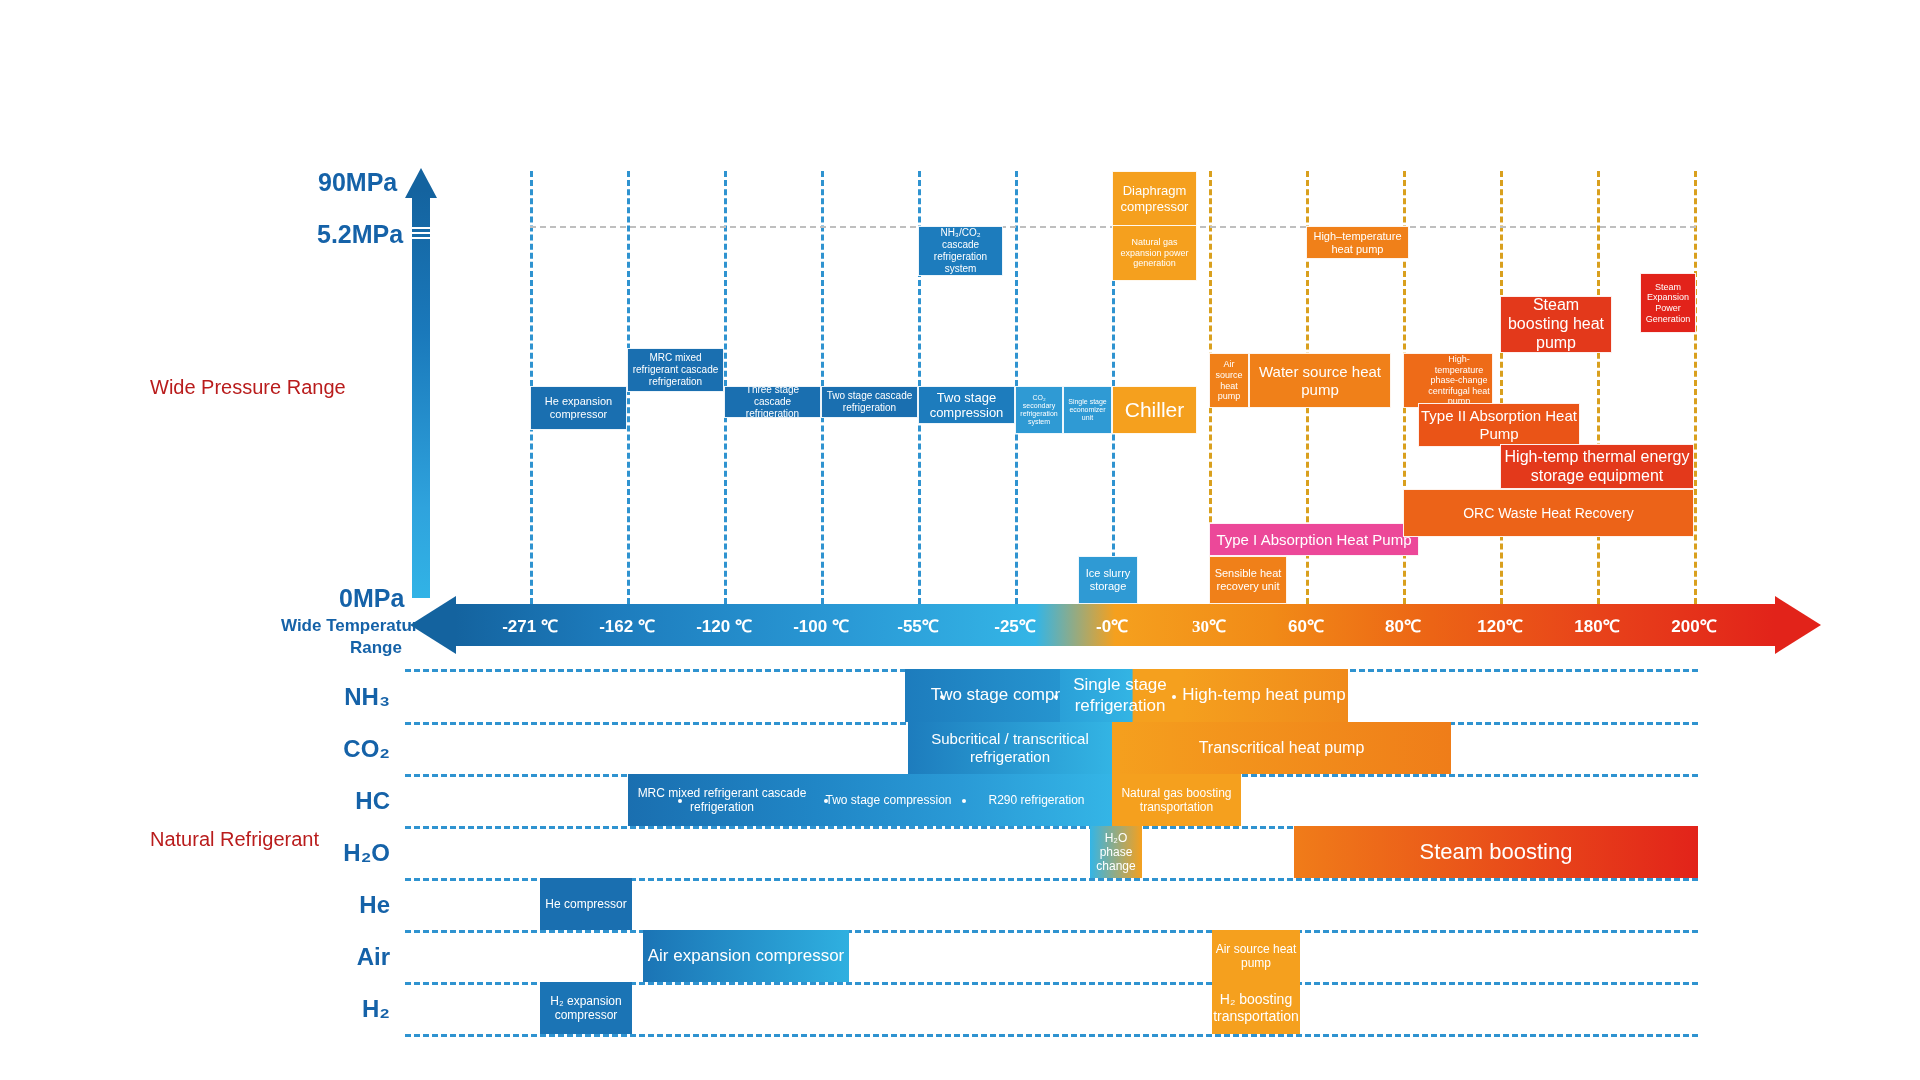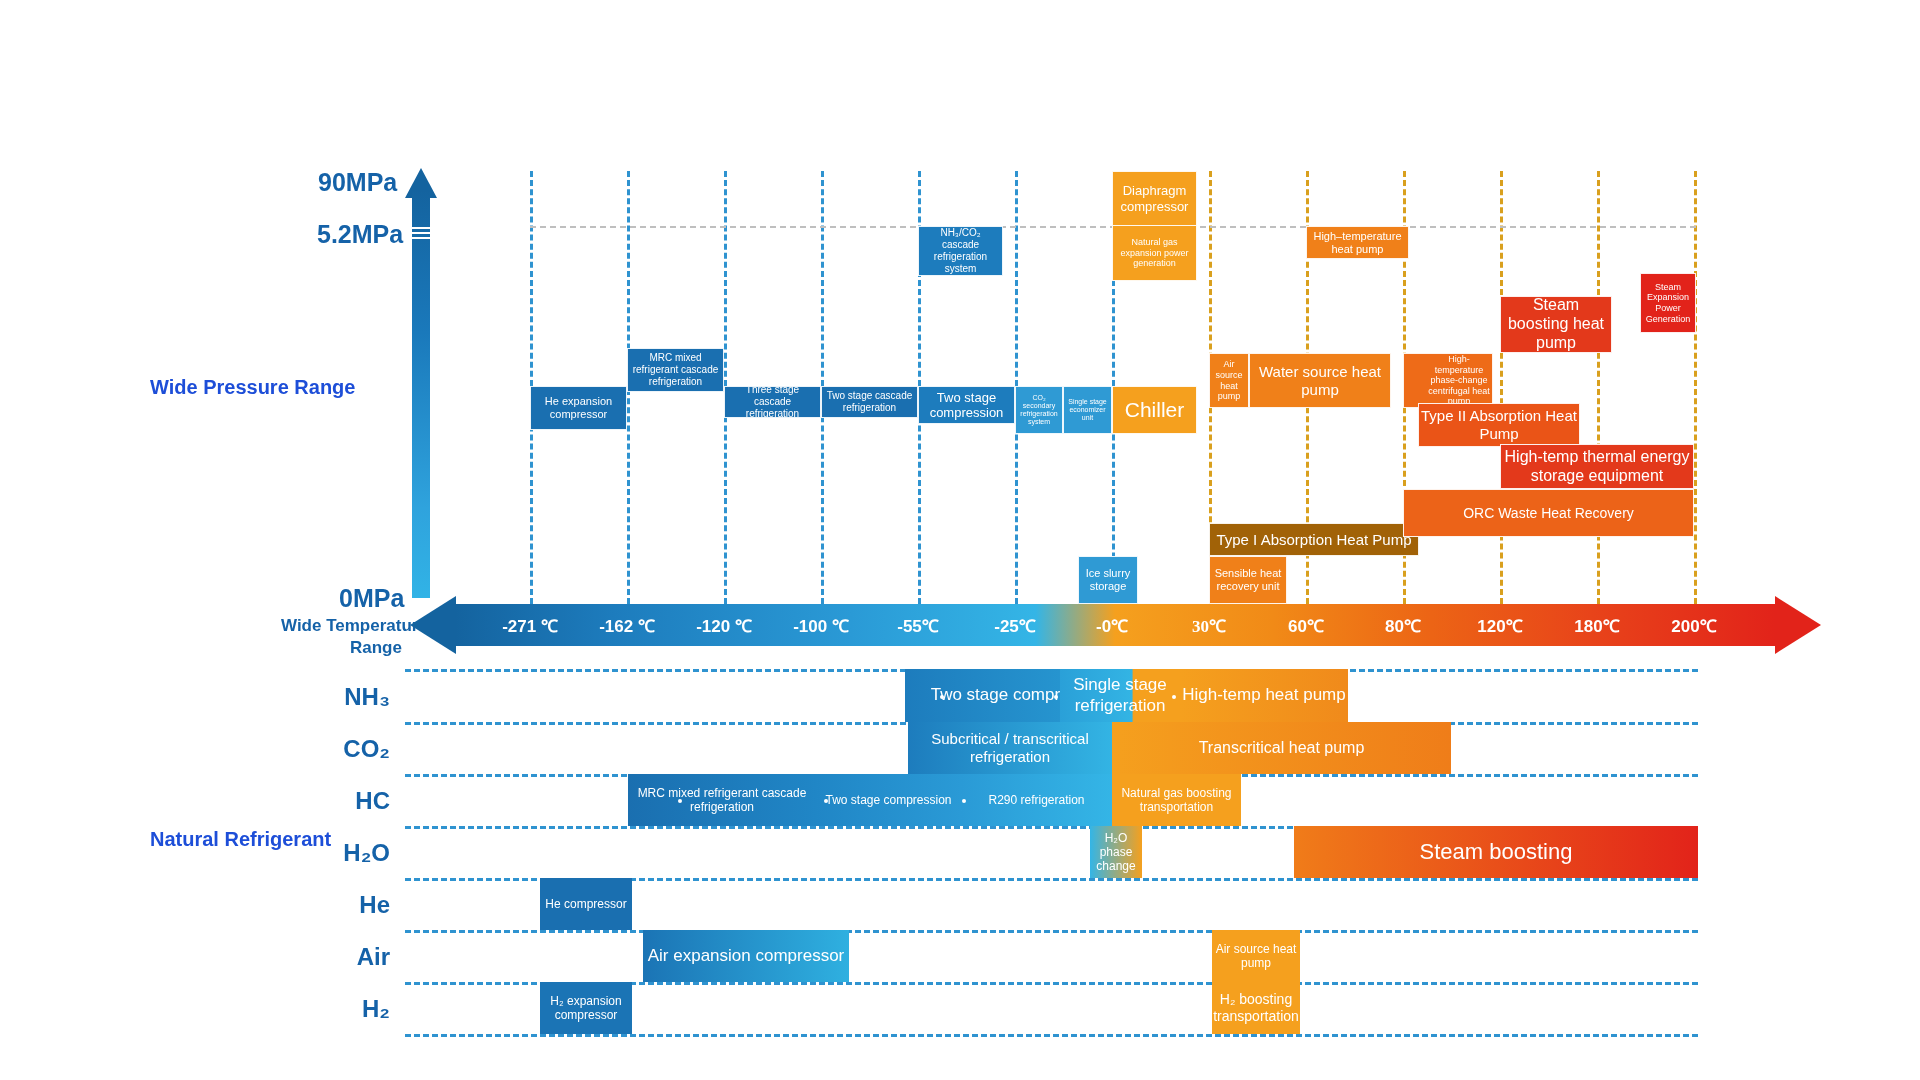--- a/index.html
+++ b/index.html
@@ -14,21 +14,21 @@
   .blk{
     position:absolute;box-sizing:border-box;
     display:flex;align-items:center;justify-content:center;
     text-align:center;color:#fff;line-height:1.18;
     border:1px solid rgba(255,255,255,.92);
     overflow:hidden;padding:1px 2px;
   }
 
   
   .axis-label{position:absolute;color:#1562a8;font-weight:bold;white-space:nowrap;}
-  .side-title{position:absolute;color:#1d4ed8;font-weight:bold;font-size:20px;white-space:nowrap;}
+  .side-title{position:absolute;color:#b91c1c;font-weight:normal;font-size:20px;white-space:nowrap;}
   .row-label{position:absolute;color:#1562a8;font-weight:bold;font-size:24px;text-align:right;white-space:nowrap;}
 
   
   #parrow{position:absolute;left:408px;top:160px;width:26px;height:430px;}
   #parrow .shaft{position:absolute;left:4px;top:22px;width:18px;height:408px;
      background:linear-gradient(180deg,#14639f 0%,#1a79bb 35%,#2fa3dd 78%,#31b3e6 100%);}
   #parrow .head{position:absolute;left:-3px;top:0;width:0;height:0;
      border-left:16px solid transparent;border-right:16px solid transparent;
      border-bottom:30px solid #14639f;}
   #parrow .brk{position:absolute;left:3px;width:20px;height:2px;background:#ffffff;}
@@ -111,21 +111,21 @@
 
   <div class="blk" style="left:1078px;top:548px;width:60px;height:48px;background:#2f9ad4;font-size:11px;">Ice slurry storage</div>
 
   <div class="blk" style="left:1112px;top:378px;width:85px;height:48px;background:#f5a01e;font-size:21px;">Chiller</div>
 
   <div class="blk" style="left:1112px;top:163px;width:85px;height:55px;background:#f5a01e;font-size:13px;align-items:center;">Diaphragm compressor</div>
   <div class="blk" style="left:1112px;top:218px;width:85px;height:55px;background:#f5a01e;font-size:9px;border-top:none;">Natural gas expansion power generation</div>
 
   <div class="blk" style="left:1209px;top:548px;width:78px;height:48px;background:#f08019;font-size:11px;">Sensible heat recovery unit</div>
 
-  <div class="blk" style="left:1209px;top:515px;width:210px;height:33px;background:#a16207;font-size:15px;">Type I Absorption Heat Pump</div>
+  <div class="blk" style="left:1209px;top:515px;width:210px;height:33px;background:#ec4899;font-size:15px;">Type I Absorption Heat Pump</div>
 
   <div class="blk" style="left:1209px;top:345px;width:40px;height:55px;background:#f08019;font-size:9px;">Air source heat pump</div>
 
   <div class="blk" style="left:1249px;top:345px;width:142px;height:55px;background:#f08019;font-size:15px;">Water source heat pump</div>
 
   <div class="blk" style="left:1306px;top:218px;width:103px;height:33px;background:#f08019;font-size:11px;">High–temperature heat pump</div>
 
   <div class="blk" style="left:1403px;top:345px;width:90px;height:55px;background:#ee6b18;font-size:9px;padding-left:24px;">High-temperature phase-change centrifugal heat pump</div>
 
   <div class="blk" style="left:1418px;top:395px;width:162px;height:44px;background:#ea5417;font-size:15px;">Type II Absorption Heat Pump</div>

